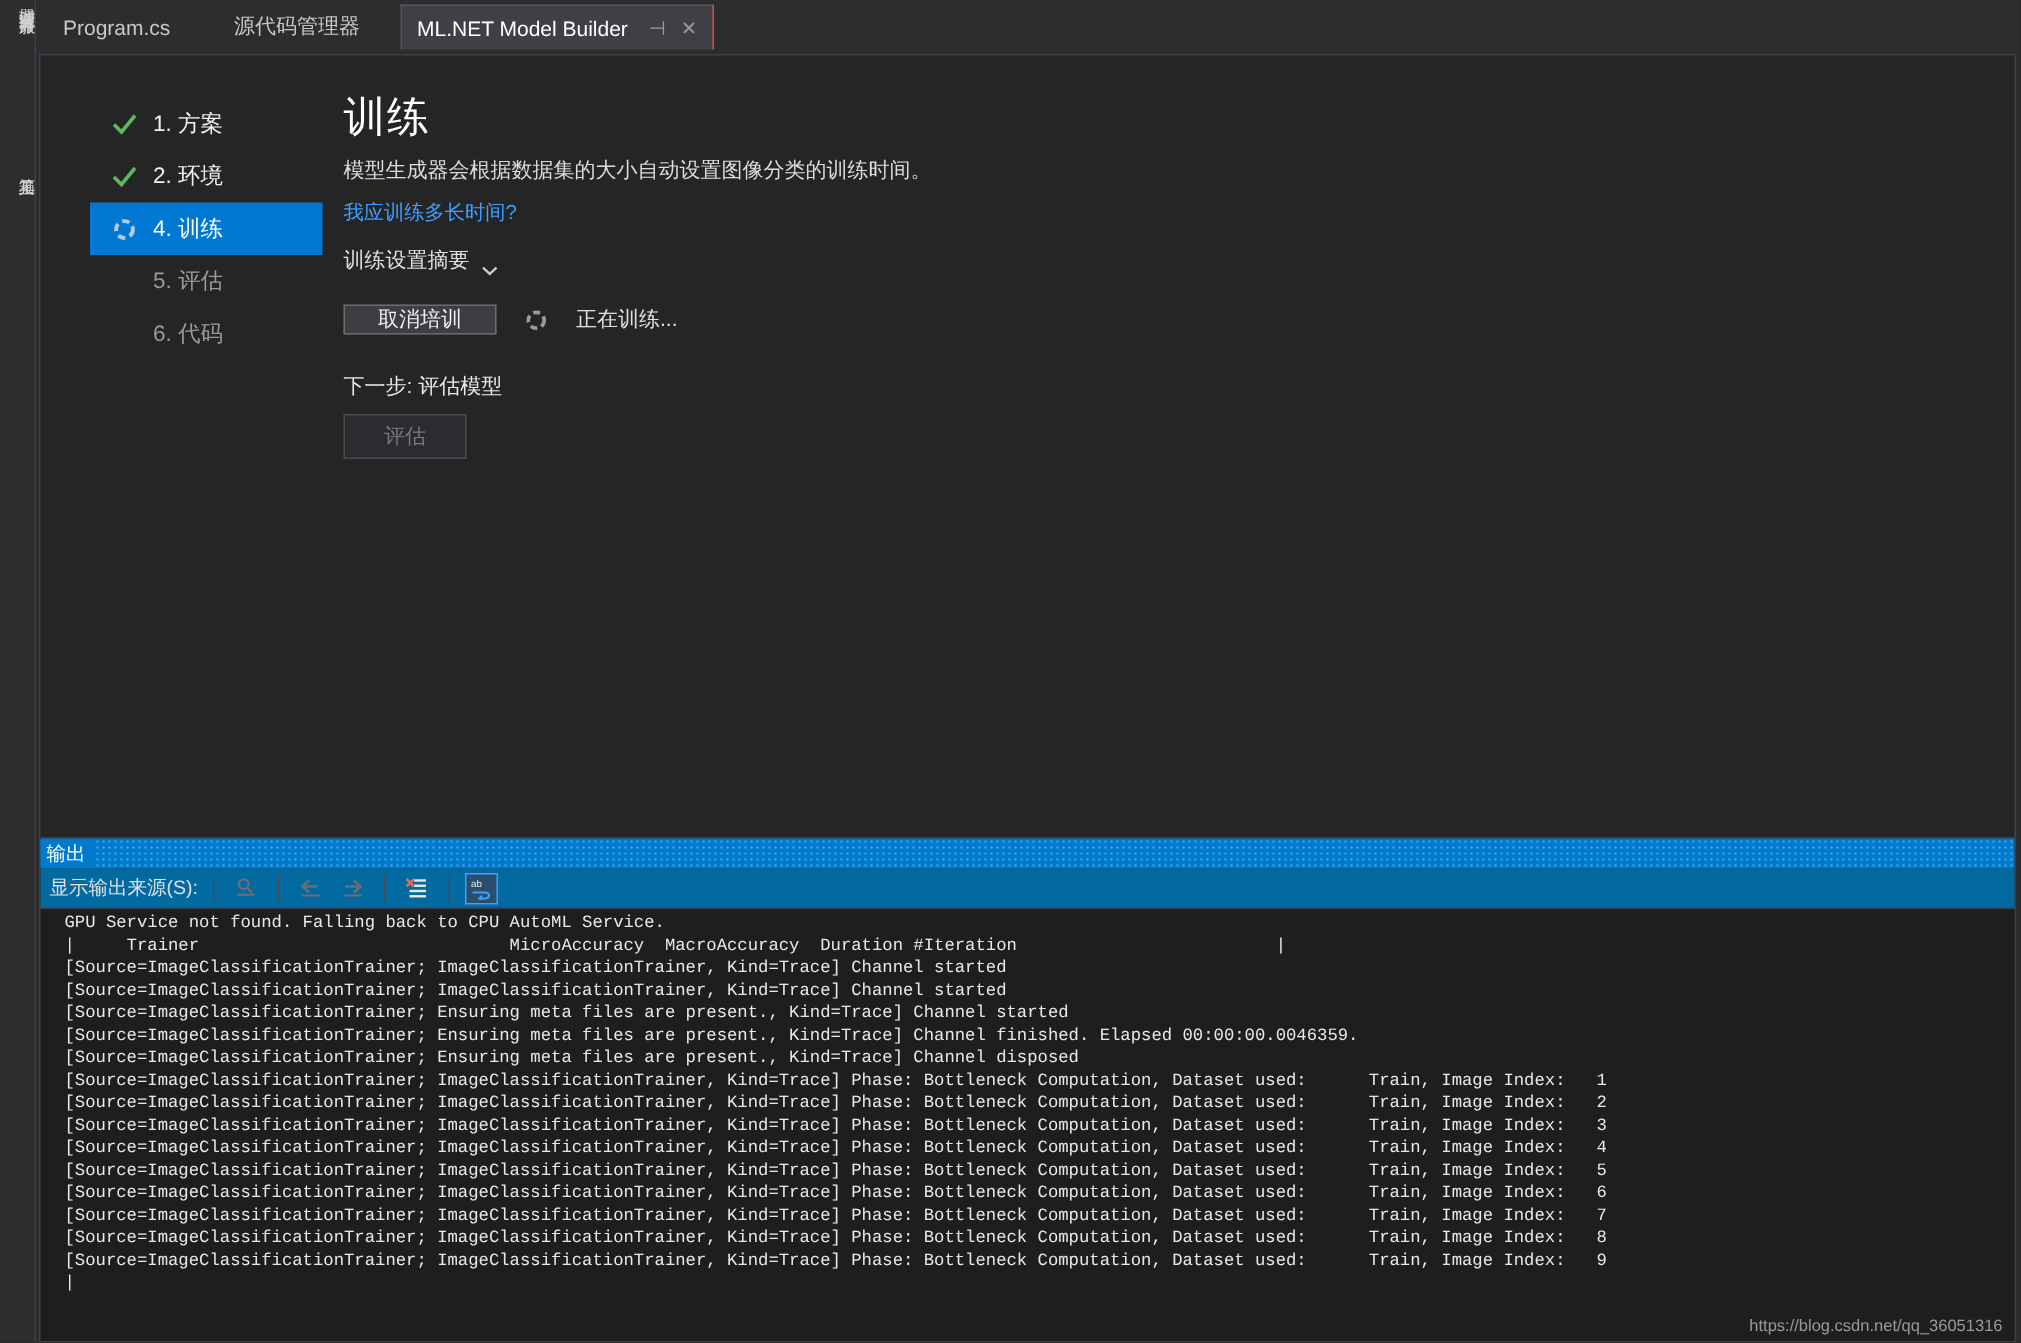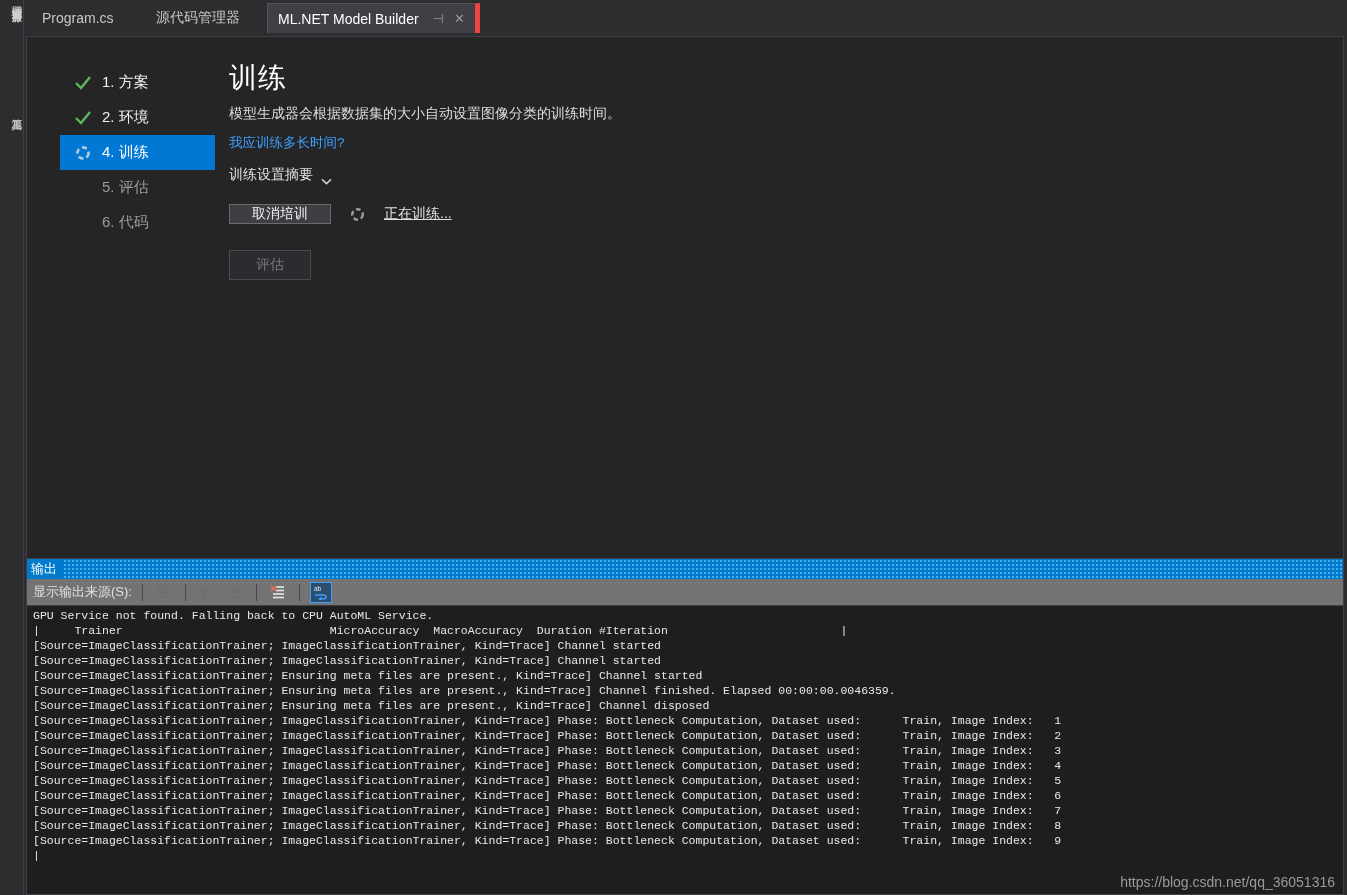--- a/index.html
+++ b/index.html
@@ -34,21 +34,21 @@
   .tab {
     position: absolute; top: 3px; height: 30px;
     display: flex; align-items: center; gap: 8px;
     padding: 0 10px; color: #c8c8c8; font-size: 14px; white-space: nowrap;
   }
   .tab.inactive { background: transparent; }
   .tab.tab-program { left: 8px; }
   .tab.tab-scm { left: 122px; }
   .tab.active {
     left: 243px; background: #3f3f46; color: #ffffff;
-    border-top: 1px solid #555; border-left: 1px solid #555; border-right: 5px solid #ef4444;
+    border-top: 1px solid #555; border-left: 1px solid #555; border-right: 1px solid #ef4444;
   }
   .tab .tab-label { font-size: 14px; }
   .tab-icons { display: flex; align-items: center; gap: 10px; margin-left: 6px; }
   .pin-ic, .close-ic { color: #9a9a9a; font-size: 13px; line-height: 1; }
 
   
   .doc-surface {
     position: absolute; left: 26px; top: 36px;
     width: 1318px; height: 522px;
     background: #252526; border: 1px solid #3f3f46; border-bottom: none;
@@ -76,68 +76,68 @@
   .action-row { display: flex; align-items: center; gap: 18px; margin-bottom: 26px; }
   .btn {
     background: #3d3d42; border: 1px solid #6a6a70; color: #f0f0f0;
     font-size: 14px; padding: 0 22px; cursor: pointer;
     font-family: "Liberation Sans", sans-serif;
   }
   .btn.disabled {
     background: #2c2c30; border: 1px solid #4a4a50; color: #787878;
     cursor: default; padding: 5px 26px;
   }
-  .status-txt { color: #e0e0e0; font-size: 14px; text-decoration: underline; }
+  .status-txt { color: #e0e0e0; font-size: 14px; }
   .spin-ic { width: 17px; height: 17px; display: block; }
 
   .next-label { color: #e8e8e8; font-size: 14px; margin-bottom: 9px; }
 
   
   .output-pane {
     position: absolute; left: 26px; top: 558px; width: 1318px; height: 337px;
     background: #1e1e1e; border: 1px solid #3f3f46;
   }
   .out-header {
     position: relative; height: 20px; background: #007acc;
     display: flex; align-items: center; text-align: center;
   }
   .out-title { color: #ffffff; font-size: 13px; padding-left: 4px; background: #007acc; z-index:2; }
   .out-dots {
     position: absolute; left: 36px; right: 0; top: 0; height: 20px;
     background-image: radial-gradient(#4cb3f0 0.8px, transparent 0.9px);
     background-size: 4px 4px; opacity: .9;
   }
   .out-toolbar {
-    height: 27px; background: #737373; border-bottom: 1px solid #3f3f46;
+    height: 27px; background: #0369a1; border-bottom: 1px solid #3f3f46;
     display: flex; align-items: center; gap: 6px; padding: 0 6px;
   }
   .out-toolbar .lbl { color: #e0e0e0; font-size: 13px; }
   .combo {
     width: 295px; height: 19px; background: #333337; border: 1px solid #5a5a5e;
     display: flex; align-items: center; justify-content: space-between;
     padding: 0 4px 0 6px; color: #f0f0f0; font-size: 13px; cursor: pointer;
   }
   .combo .car { font-size: 8px; color: #c0c0c0; }
   .tb-sep { width: 1px; height: 17px; background: #4a4a4e; margin: 0 4px; }
   .tb-btn { width: 22px; height: 21px; display: flex; align-items: center; justify-content: center; cursor: pointer; }
   .tb-btn.on { border: 1px solid #3f9eff; background: #2b4e6d; }
   .tb-btn svg { display: block; }
 
   .out-body {
     position: relative; height: 288px; overflow: hidden;
-    padding: 2px 0 0 6px;
+    padding: 2px 0 0 16px;
     font-family: "Liberation Mono", monospace;
     font-size: 11.5px; line-height: 15px; color: #e8e8e8;
     white-space: pre;
   }
   .out-line { height: 15px; white-space: pre; }
 
   .watermark {
     position: absolute; right: 8px; bottom: 4px;
-    color: #9a9a9a; font-size: 14px; font-family: "Liberation Sans", sans-serif;
+    color: #9a9a9a; font-size: 11px; font-family: "Liberation Sans", sans-serif;
   }
 </style>
 </head>
 <body>
 
 <div id="app">
 
   <div class="left-dock">
     <div class="vtab t1">服务器资源管理器</div>
     <div class="vtab t2">工具箱</div>
@@ -219,20 +219,21 @@
       <div class="action-row">
         <button class="btn">取消培训</button>
         <span class="spin-ic">
           <svg viewBox="0 0 17 17" width="17" height="17">
             <circle cx="8.5" cy="8.5" r="5.3" fill="none" stroke="#9a9a9a" stroke-width="2.5" stroke-dasharray="4.6 3"></circle>
           </svg>
         </span>
         <span class="status-txt">正在训练...</span>
       </div>
 
+      <div class="next-label">下一步: 评估模型</div>
       <button class="btn disabled">评估</button>
     </div>
   </div>
 
   <div class="output-pane">
 
     <div class="out-header">
       <span class="out-title">输出</span>
       <span class="out-dots"></span>
     </div>

